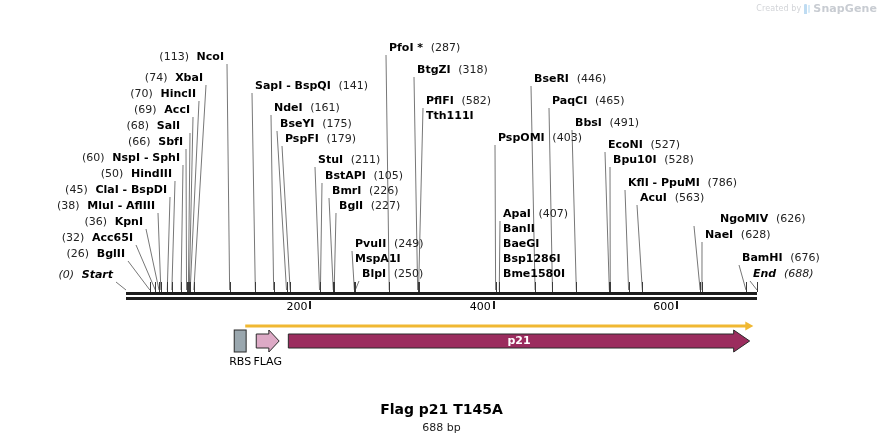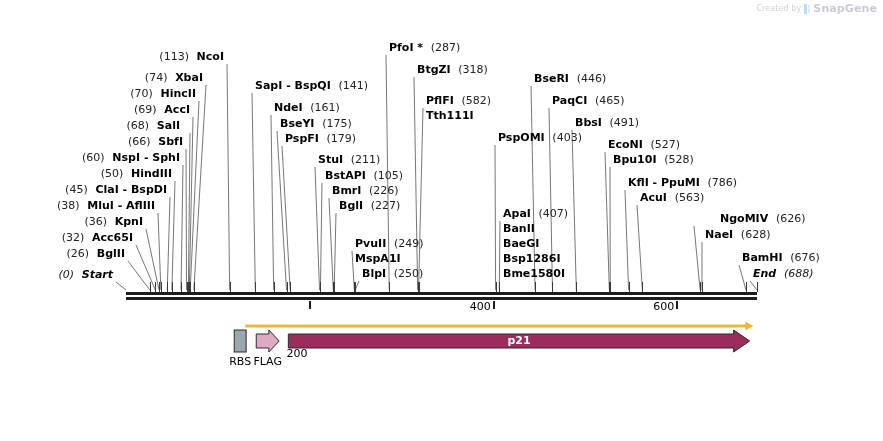--- a/index.html
+++ b/index.html
@@ -220,21 +220,21 @@
       <div class="tick-v" style="left: 610.256px; top: 282px; height: 10px;"></div>
       <div class="tick-v" style="left: 628.599px; top: 282px; height: 10px;"></div>
       <div class="tick-v" style="left: 642.356px; top: 282px; height: 10px;"></div>
       <div class="tick-v" style="left: 700.137px; top: 282px; height: 10px;"></div>
       <div class="tick-v" style="left: 701.971px; top: 282px; height: 10px;"></div>
       <div class="tick-v" style="left: 745.994px; top: 282px; height: 10px;"></div>
       <div class="tick-v" style="left: 757px; top: 282px; height: 10px;"></div>
       <div class="ruler-bar" style="left: 126px; top: 292px; width: 631px; height: 3px;"></div>
       <div class="ruler-bar" style="left: 126px; top: 297px; width: 631px; height: 3px;"></div>
       <div class="axis-major" style="left: 309.43px; top: 301px; height: 8px;"></div>
-      <div class="axis-num" style="left: 307.43px; top: 300px; margin-top: 47px;">200</div>
+      <div class="axis-num" style="left: 307.43px; top: 300px;">200</div>
       <div class="axis-major" style="left: 492.86px; top: 301px; height: 8px;"></div>
       <div class="axis-num" style="left: 490.86px; top: 300px;">400</div>
       <div class="axis-major" style="left: 676.291px; top: 301px; height: 8px;"></div>
       <div class="axis-num" style="left: 674.291px; top: 300px;">600</div>
     </div>
 
   <svg id="features" width="883" height="441" style="position:absolute;left:0;top:0;">
       <rect x="234.22383720930233" y="330" width="11.922965116279073" height="22" fill="#9aa7ae" stroke="#2a2a2a" stroke-width="1"></rect>
       <polygon points="256.2354651162791,334 268.8462936046512,334 268.8462936046512,330 279.1642441860465,341 268.8462936046512,352 268.8462936046512,348 256.2354651162791,348" fill="#ddaac6" stroke="#2a2a2a" stroke-width="1" stroke-linejoin="miter"></polygon>
       <polygon points="288.3357558139535,334 733.6627906976744,334 733.6627906976744,330 749.6627906976744,341 733.6627906976744,352 733.6627906976744,348 288.3357558139535,348" fill="#9b2c5e" stroke="#2a2a2a" stroke-width="1" stroke-linejoin="miter"></polygon>
@@ -242,13 +242,15 @@
         <line x1="245.2296511627907" y1="326" x2="746.3313953488372" y2="326" stroke="#f0b832" stroke-width="3"></line>
         <polygon points="745.3313953488372,321.5 753.3313953488372,326 745.3313953488372,330.5" fill="#f0b832"></polygon>
       </g>
     </svg>
   <div id="feature-captions">
       <div class="feat-caption" style="left: 240.185px; top: 355px;">RBS</div>
       <div class="feat-caption" style="left: 267.7px; top: 355px;">FLAG</div>
       <div class="p21-label" style="left: 518.999px; top: 334px;">p21</div>
     </div>
 
+  <div class="title" style="top:401px;">Flag p21 T145A</div>
+  <div class="subtitle" style="top:421px;">688 bp</div>
 </div>
 
 </body></html>

